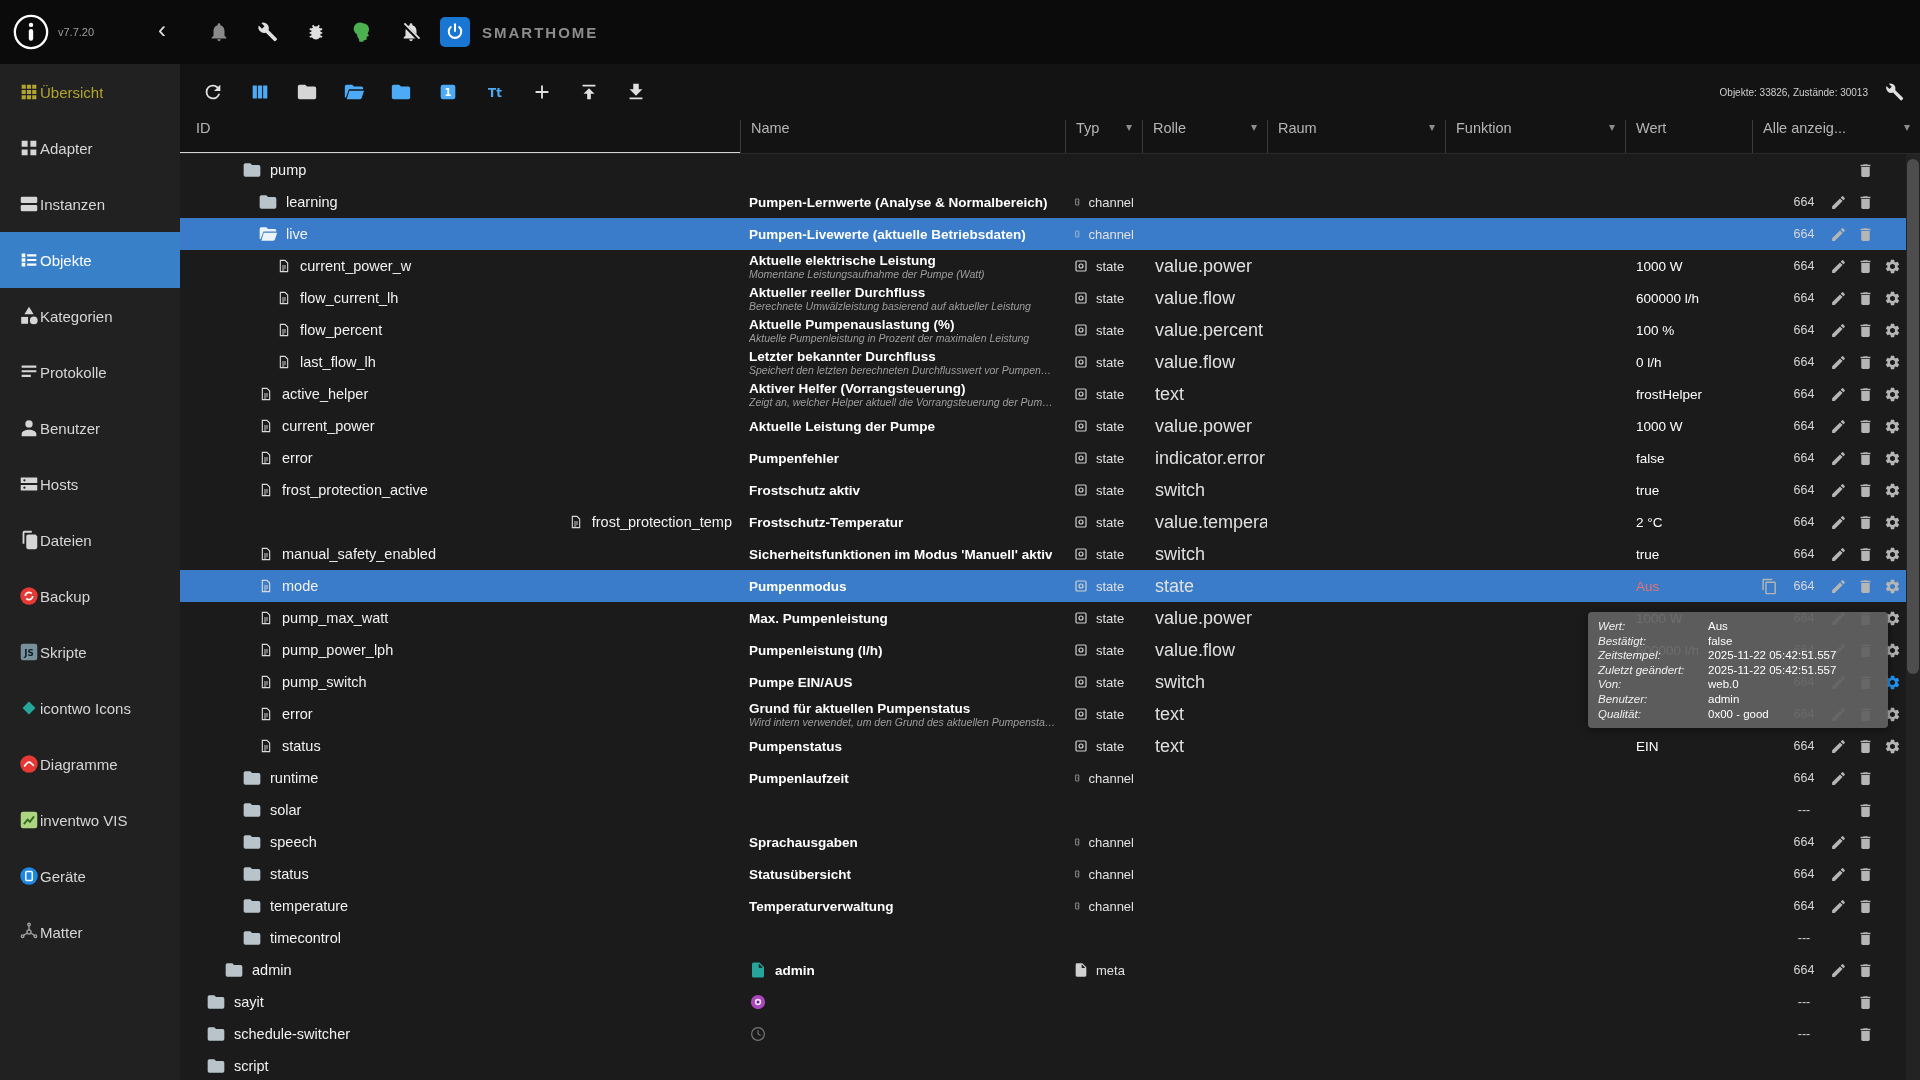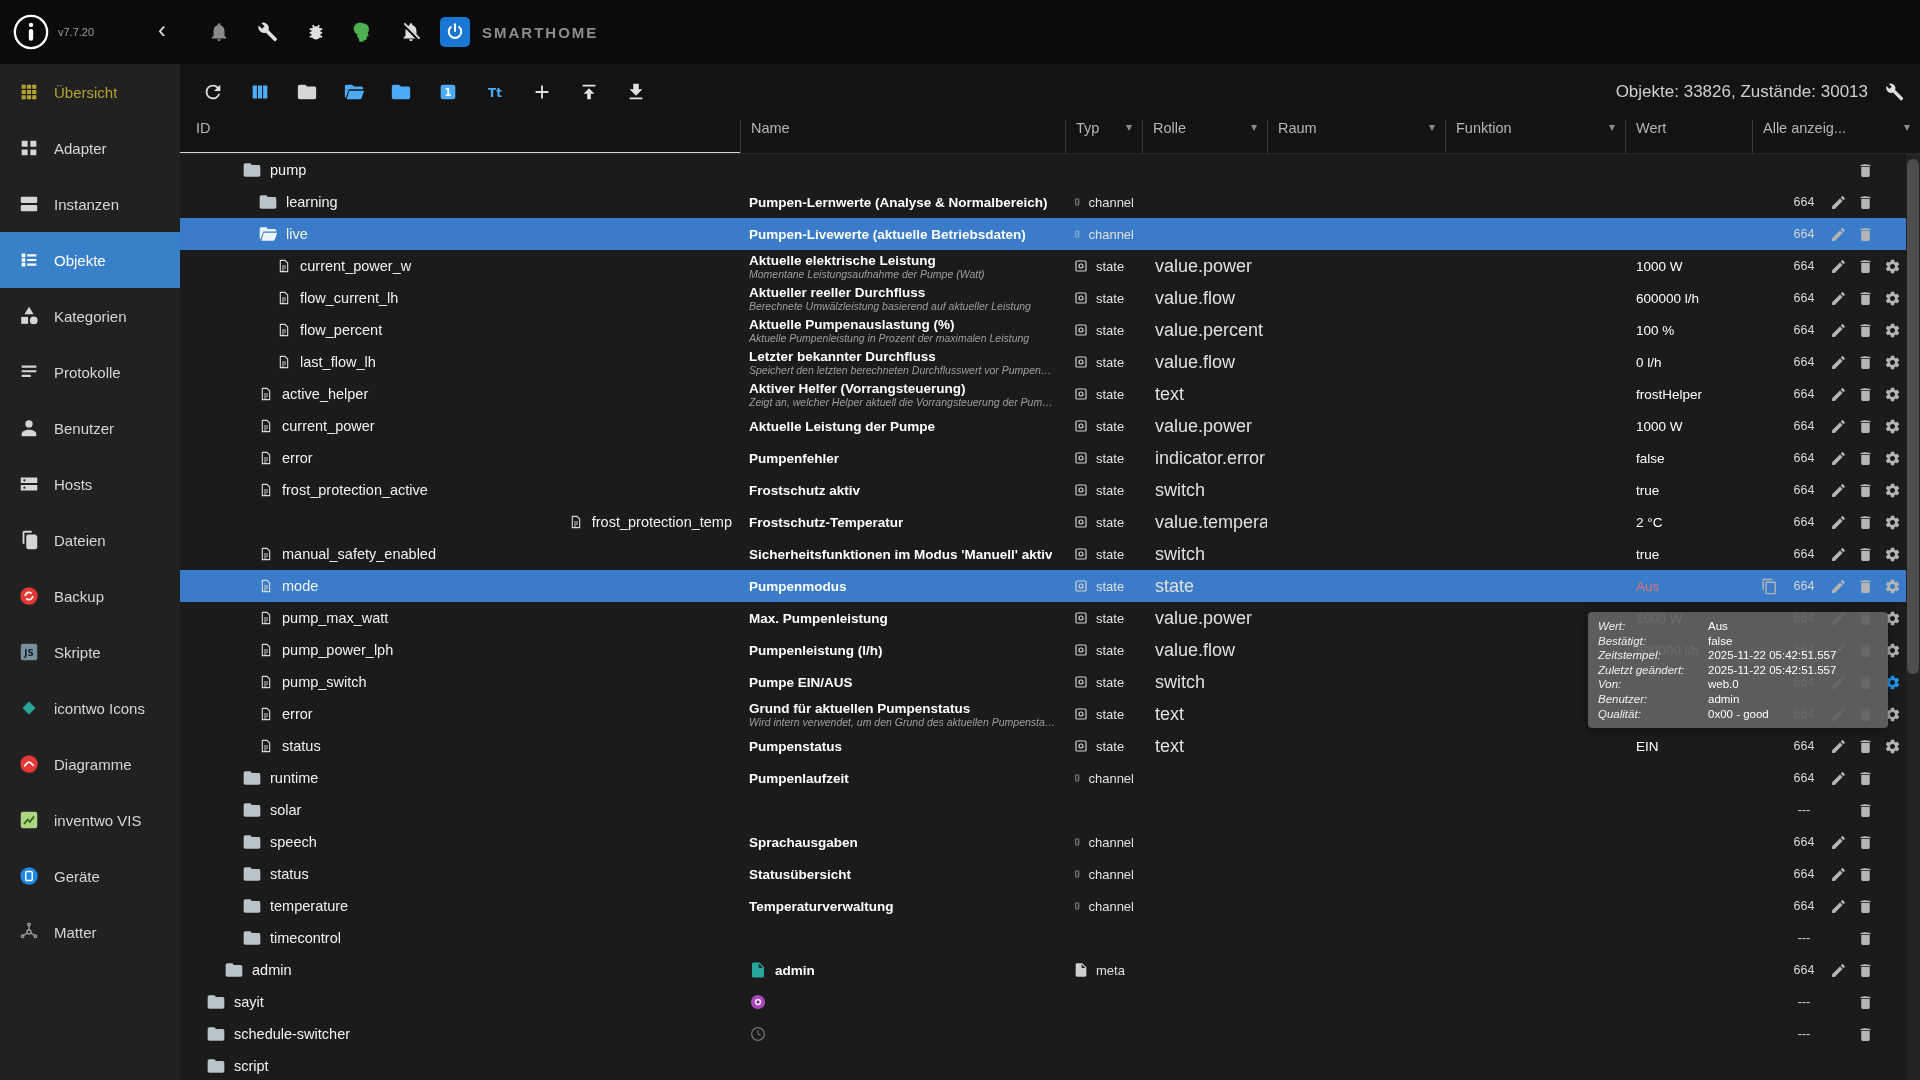--- a/index.html
+++ b/index.html
@@ -18,33 +18,33 @@
 .collapse-btn{color:#e0e0e0;font-size:24px;line-height:1;cursor:pointer;padding:0 6px 4px 6px}
 .topbar-icons{display:flex;align-items:center;gap:26px;padding-left:28px}
 .topbar-icons .ic{width:22px;height:22px;cursor:pointer}
 .applogo{width:30px;height:30px;background:#1976d2;border-radius:5px;margin-left:18px;
   display:flex;align-items:center;justify-content:center}
 .applogo svg{width:22px;height:22px}
 .apptitle{color:#8d8d8d;font-weight:bold;font-size:15px;letter-spacing:2px;margin-left:12px}
 
 
 .sidebar{position:absolute;left:0;top:64px;bottom:0;width:180px;background:#212121;z-index:10}
-.side-item{height:56px;display:flex;align-items:center;gap:14px;padding:0 8px 0 18px;
+.side-item{height:56px;display:flex;align-items:center;padding:0 8px 0 18px;
   color:#d6d6d6;font-size:15px;cursor:pointer;white-space:nowrap}
 .side-item.selected{background:#3880c8;color:#fff}
 .side-item .ic{width:22px;height:22px;flex:0 0 22px}
 .side-label{overflow:hidden;text-overflow:ellipsis}
 
 
 .main{position:absolute;left:180px;top:64px;right:0;bottom:0;background:#131313}
 .toolbar{height:56px;display:flex;align-items:center;padding:0 16px 0 22px}
 .toolbar-icons{display:flex;align-items:center;gap:25px}
 .toolbar-icons .ic{width:22px;height:22px;cursor:pointer}
 .toolbar-spacer{flex:1}
-.stats{font-size:17px;color:#cfcfcf;margin-right:16px;white-space:nowrap}
+.stats{font-size:10px;color:#cfcfcf;margin-right:16px;white-space:nowrap}
 .toolbar-wrench{width:20px;height:20px;color:#e0e0e0;cursor:pointer}
 
 .table-header{height:34px;display:grid;
   grid-template-columns:560px 325px 77px 125px 178px 180px 127px 1fr;
   border-bottom:1px solid #2a2a2a;background:#131313}
 .hcell{display:flex;color:#b5b5b5;font-size:14.5px;padding:0 10px;
   border-left:1px solid #3a3a3a;overflow:hidden;white-space:nowrap;cursor:pointer}
 .hcell:first-child{border-left:none;padding-left:16px}
 .hcell.underline{box-shadow:inset 0 -1px 0 #d6d6d6}
 .hcell .arrow{margin-left:auto;color:#8d8d8d;font-size:12px;padding-left:6px}

